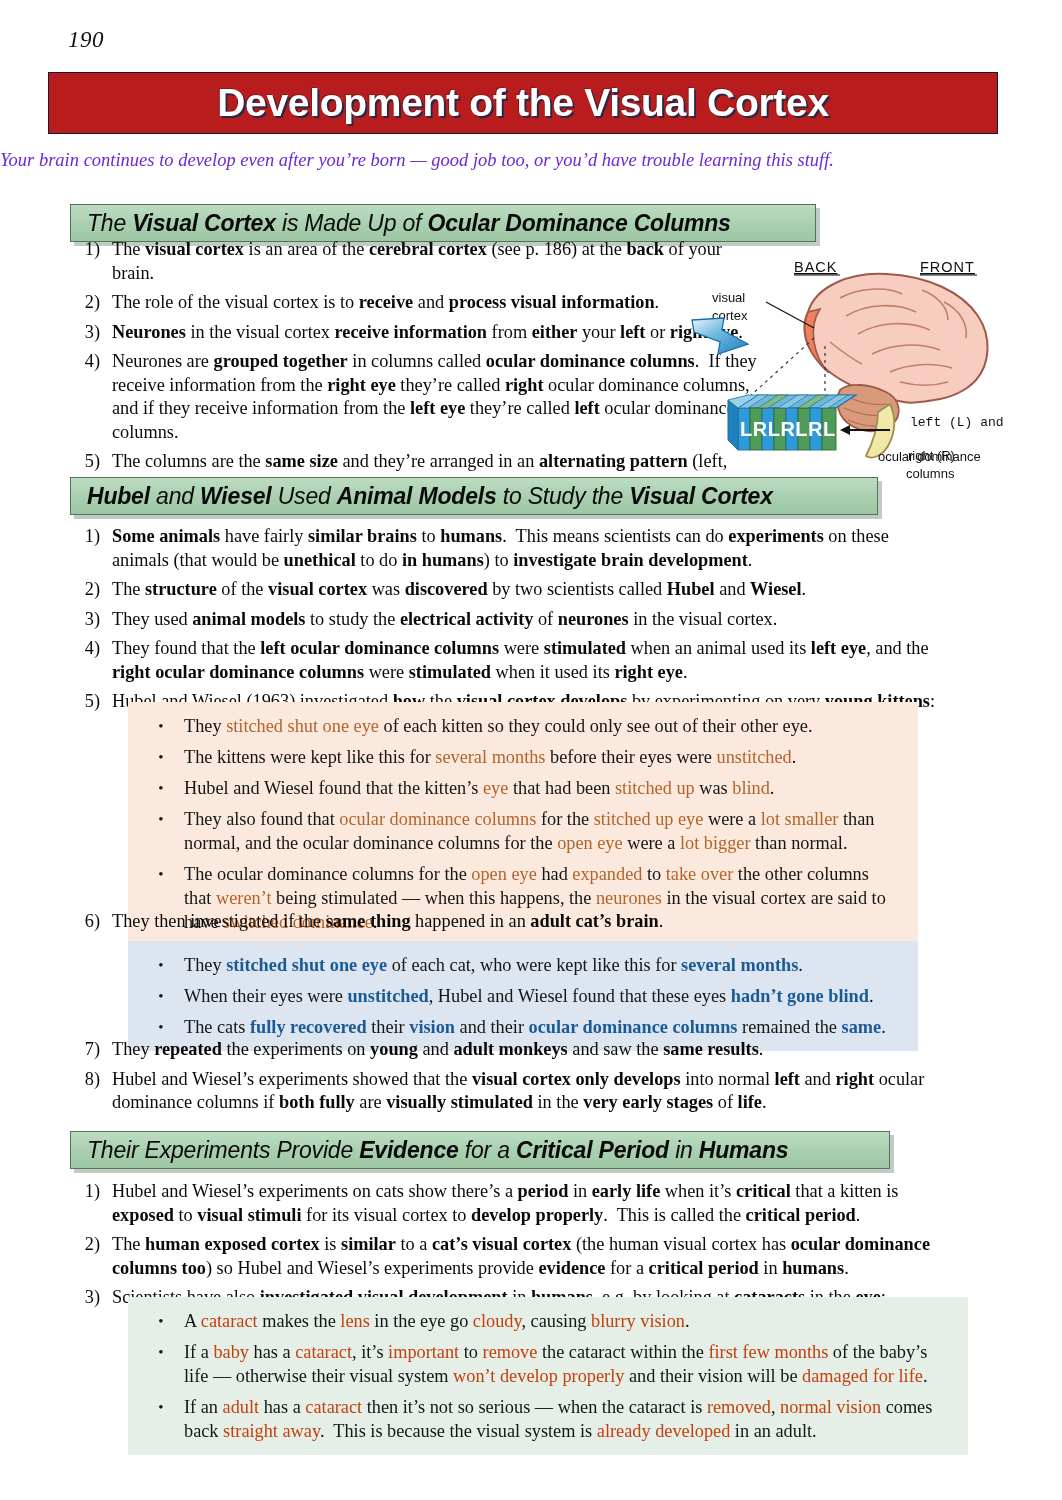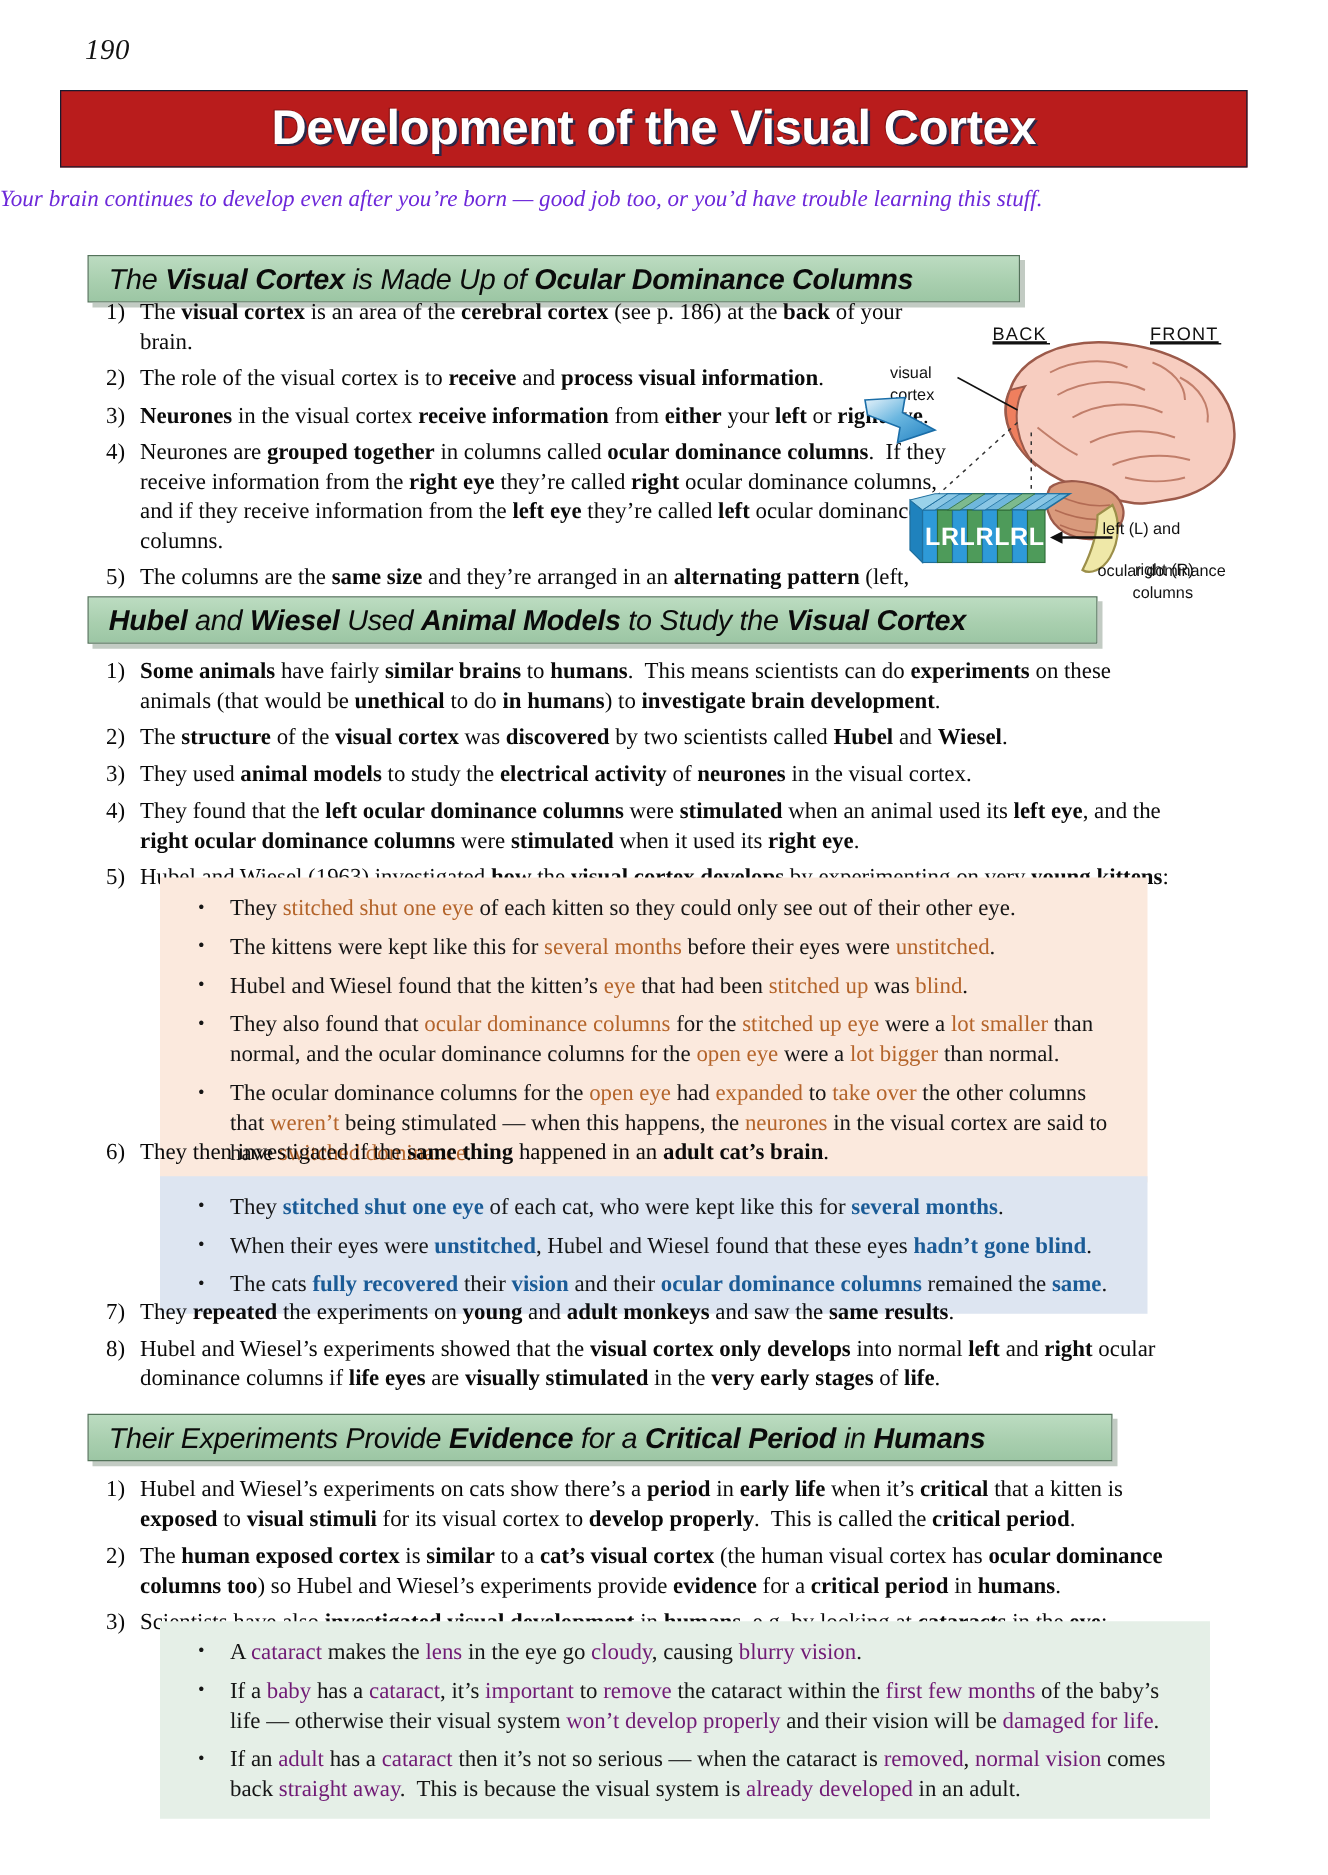--- a/index.html
+++ b/index.html
@@ -168,21 +168,21 @@
   #box-blue .b-body, #box-blue .dot { color: #151515; }
   #box-blue .hl { color: #1a5b96; font-weight: bold; }
 
   #box-green {
     left: 128px;
     top: 1297px;
     width: 840px;
     background: #e5efe7;
   }
   #box-green .b-body, #box-green .dot { color: #151515; }
-  #box-green .hl { color: #701a75; }
+  #box-green .hl { color: #c2410c; }
 
   
   .footer {
     position: absolute;
     left: 70px;
     top: 1445px;
     font-family: "Liberation Serif", serif;
     font-style: italic;
     font-size: 21px;
     color: #1a1a1a;
@@ -321,21 +321,21 @@
 
       <g>
         <line x1="200" y1="180" x2="156" y2="180" stroke="#111" stroke-width="2"></line>
         <polygon points="150,180 160,175 160,185" fill="#111"></polygon>
       </g>
     </svg>
 
     <span class="fig-label small" style="left:22px; top:40px;">visual</span>
     <span class="fig-label small" style="left:22px; top:58px;">cortex</span>
 
-    <span class="fig-label small" style="left:192px; top:165px;">left (L) and</span>
+    <span class="fig-label small" style="left:220px; top:165px;font-family:Liberation Mono, monospace;">left (L) and</span>
     <span class="fig-label small" style="left:218px; top:182px;margin-top:16px;">right (R)</span>
     <span class="fig-label small" style="left:188px; top:199px;">ocular dominance</span>
     <span class="fig-label small" style="left:216px; top:216px;">columns</span>
   </div>
 
   <svg style="position:absolute; left:690px; top:314px; width:70px; height:46px;" viewBox="0 0 70 46">
     <defs>
       <linearGradient id="arrowGrad" x1="0" y1="0" x2="1" y2="1">
         <stop offset="0%" stop-color="#eaf4fb"></stop>
         <stop offset="45%" stop-color="#6bb7e0"></stop>
@@ -417,21 +417,21 @@
       </div>
     </div>
 
   <div class="num-list" id="list-2c">
       <div class="num-item">
         <span class="num">7)</span>
         <span class="body">They <b>repeated</b> the experiments on <b>young</b> and <b>adult monkeys</b> and saw the <b>same results</b>.</span>
       </div>
       <div class="num-item">
         <span class="num">8)</span>
-        <span class="body">Hubel and Wiesel’s experiments showed that the <b>visual cortex only develops</b> into normal <b>left</b> and <b>right</b> ocular dominance columns if <b>life eyes</b> are <b>visually stimulated</b> in the <b>very early stages</b> of <b>life</b>.</span>
+        <span class="body">Hubel and Wiesel’s experiments showed that the <b>visual cortex only develops</b> into normal <b>left</b> and <b>right</b> ocular dominance columns if <b>both fully</b> are <b>visually stimulated</b> in the <b>very early stages</b> of <b>life</b>.</span>
       </div>
     </div>
 
   <div class="section-header" id="sh-3">
     <span class="sh-text">Their Experiments Provide <b>Evidence</b> for a <b>Critical Period</b> in <b>Humans</b></span>
   </div>
 
   <div class="num-list" id="list-3">
       <div class="num-item">
         <span class="num">1)</span>

